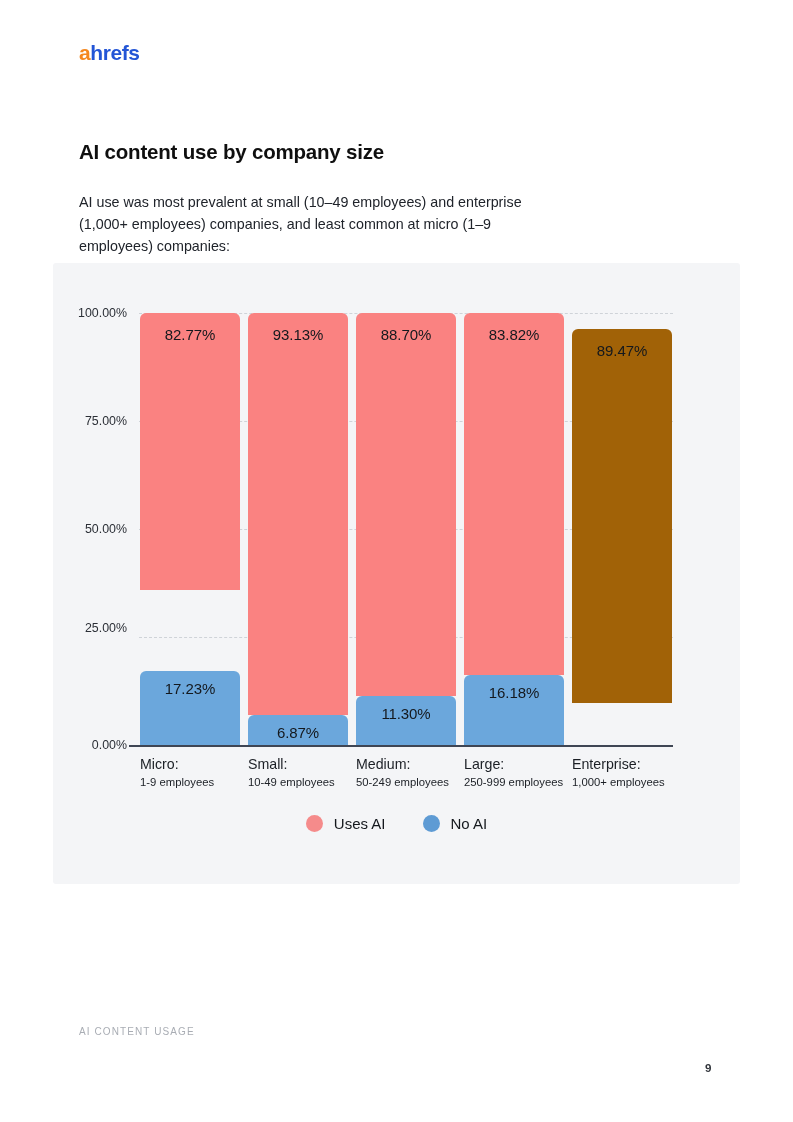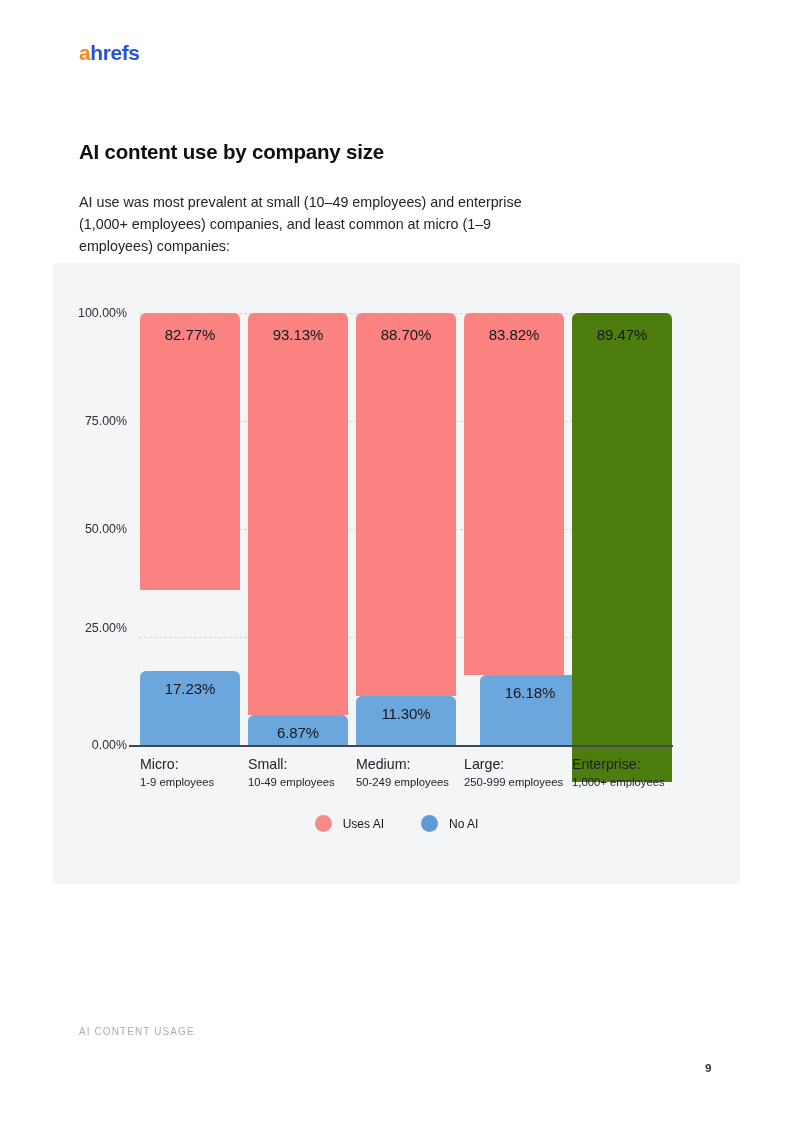--- a/index.html
+++ b/index.html
@@ -185,21 +185,21 @@
     display: flex;
     align-items: center;
     gap: 11px;
   }
   .legend-dot {
     width: 17px;
     height: 17px;
     border-radius: 50%;
   }
   .legend-text {
-    font-size: 12px;
+    font-size: 15px;
     color: #14181d;
   }
 
   
   .footer-label {
     position: absolute;
     left: 79px;
     top: 1026px;
     font-size: 10px;
     letter-spacing: 1.1px;
@@ -263,26 +263,26 @@
             <span class="seg-value">88.70%</span>
           </div>
           <div class="seg seg-noai" style="height: 48.816px; background: rgb(107, 167, 220);">
             <span class="seg-value">11.30%</span>
           </div>
         </div>
         <div class="bar-col">
           <div class="seg seg-ai" style="height: 362.102px; background: rgb(250, 130, 129);">
             <span class="seg-value">83.82%</span>
           </div>
-          <div class="seg seg-noai" style="height: 69.8976px; background: rgb(107, 167, 220); margin-left: 16px;">
+          <div class="seg seg-noai" style="height: 69.8976px; background: rgb(107, 167, 220);">
             <span class="seg-value">16.18%</span>
           </div>
         </div>
         <div class="bar-col">
-          <div class="seg seg-ai" style="height: 469px; background: #4d7c0f;">
+          <div class="seg seg-ai" style="height: 374px; background: #a16207; margin-top: 16px;">
             <span class="seg-value">89.47%</span>
           </div>
         </div>
       </div>
 
     <div class="axis-line" style="top:482px"></div>
 
     <div class="x-labels" id="xlabels-layer">
         <div class="x-col">
           <div class="x-main">Micro:</div>

